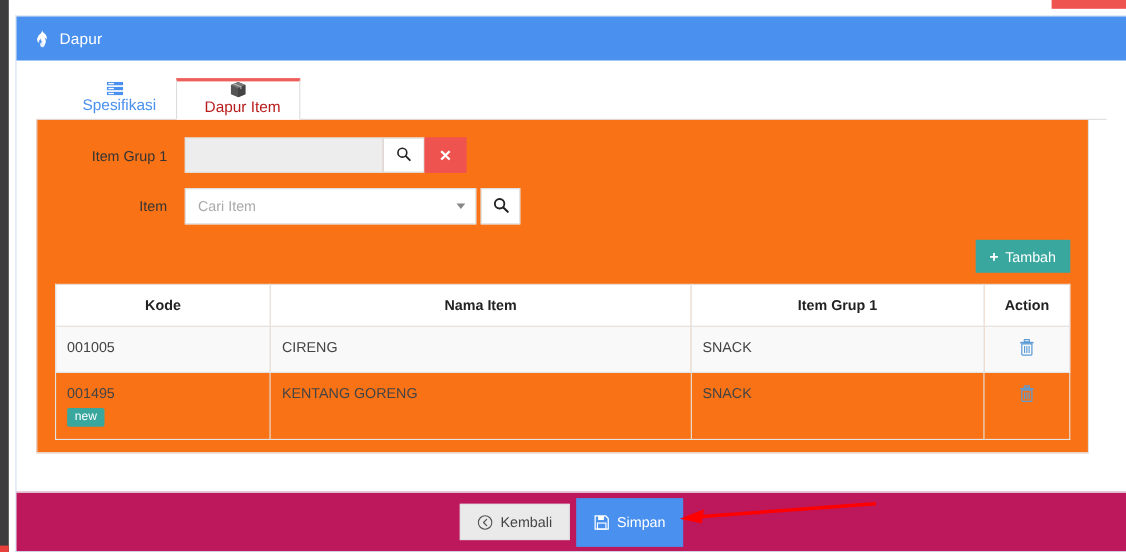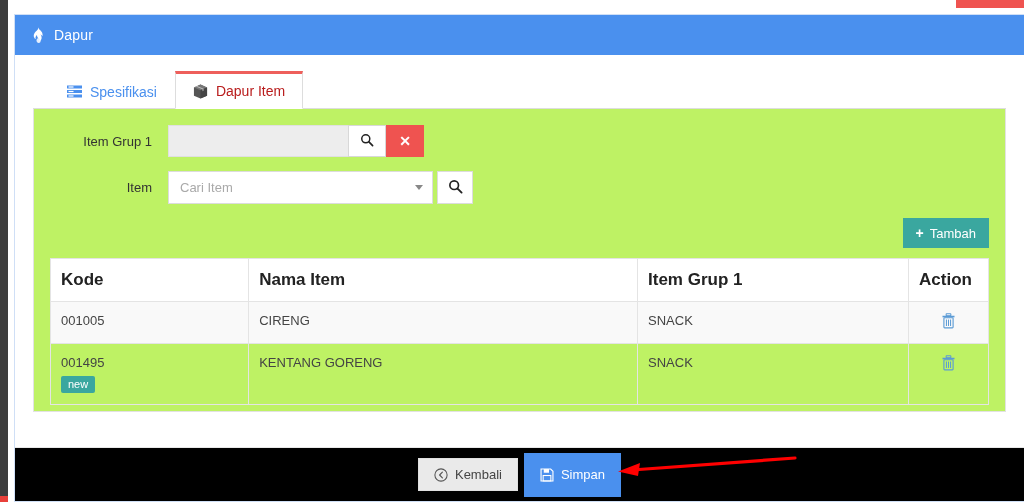--- a/index.html
+++ b/index.html
@@ -94,39 +94,40 @@
     height: 36px;
     padding: 0 17px;
     box-sizing: border-box;
     font-size: 14px;
     color: #4a90ee;
     cursor: pointer;
     border: 1px solid transparent;
     border-bottom: none;
     margin-bottom: -1px;
     background: transparent;
+    flex-direction: column;
   }
   .tab .tab-label { margin-left: 8px; }
   .tab.active {
     background: #ffffff;
     color: #b91c1c;
     border: 1px solid #dddddd;
     border-bottom: 1px solid #ffffff;
     border-top: 3px solid #ee5f5b;
     height: 38px;
   }
   .tab-icon { display: inline-flex; align-items: center; }
   
   .tab-content {
     border: 1px solid #e2e2e2;
     border-top: none;
-    margin: 0 0 0 0;
+    margin: 0 16px 0 0;
     padding: 16px 16px 20px 16px;
     box-sizing: border-box;
-    background: #bef264;
+    background: #f97316;
     height: 303px;
     position: relative;
   }
   
   .form-row {
     display: flex;
     align-items: center;
     margin-bottom: 14px;
   }
   .form-label {
@@ -227,27 +228,27 @@
     cursor: pointer;
   }
   .btn-add .plus { font-size: 14px; font-weight: bold; margin-right: 6px; }
   
   table.grid {
     width: 100%;
     border-collapse: collapse;
     font-size: 13px;
   }
   table.grid th {
-    text-align: left;
+    text-align: center;
     font-weight: bold;
     color: #222222;
     padding: 11px 10px;
     border: 1px solid #e4e4e4;
     background: #ffffff;
-    font-size: 17px;
+    font-size: 13px;
   }
   table.grid td {
     padding: 11px 10px;
     border: 1px solid #e4e4e4;
     color: #444444;
     vertical-align: top;
   }
   table.grid tbody tr.striped td { background: #f9f9f9; }
   .col-kode { width: 200px; }
   .col-nama { width: 420px; }
@@ -263,21 +264,21 @@
     padding: 2px 7px 3px 7px;
     border-radius: 2px;
   }
   .trash-btn { cursor: pointer; display: inline-block; }
   
   .panel-footer {
     position: absolute;
     left: 0; bottom: 0;
     width: 100%;
     height: 54px;
-    background: #000000;
+    background: #be185d;
     border-top: 1px solid #e8e8e8;
     box-sizing: border-box;
     display: flex;
     align-items: center;
     justify-content: center;
   }
   .btn-default {
     background: #eaeaea;
     border: 1px solid #e0e0e0;
     color: #444444;

